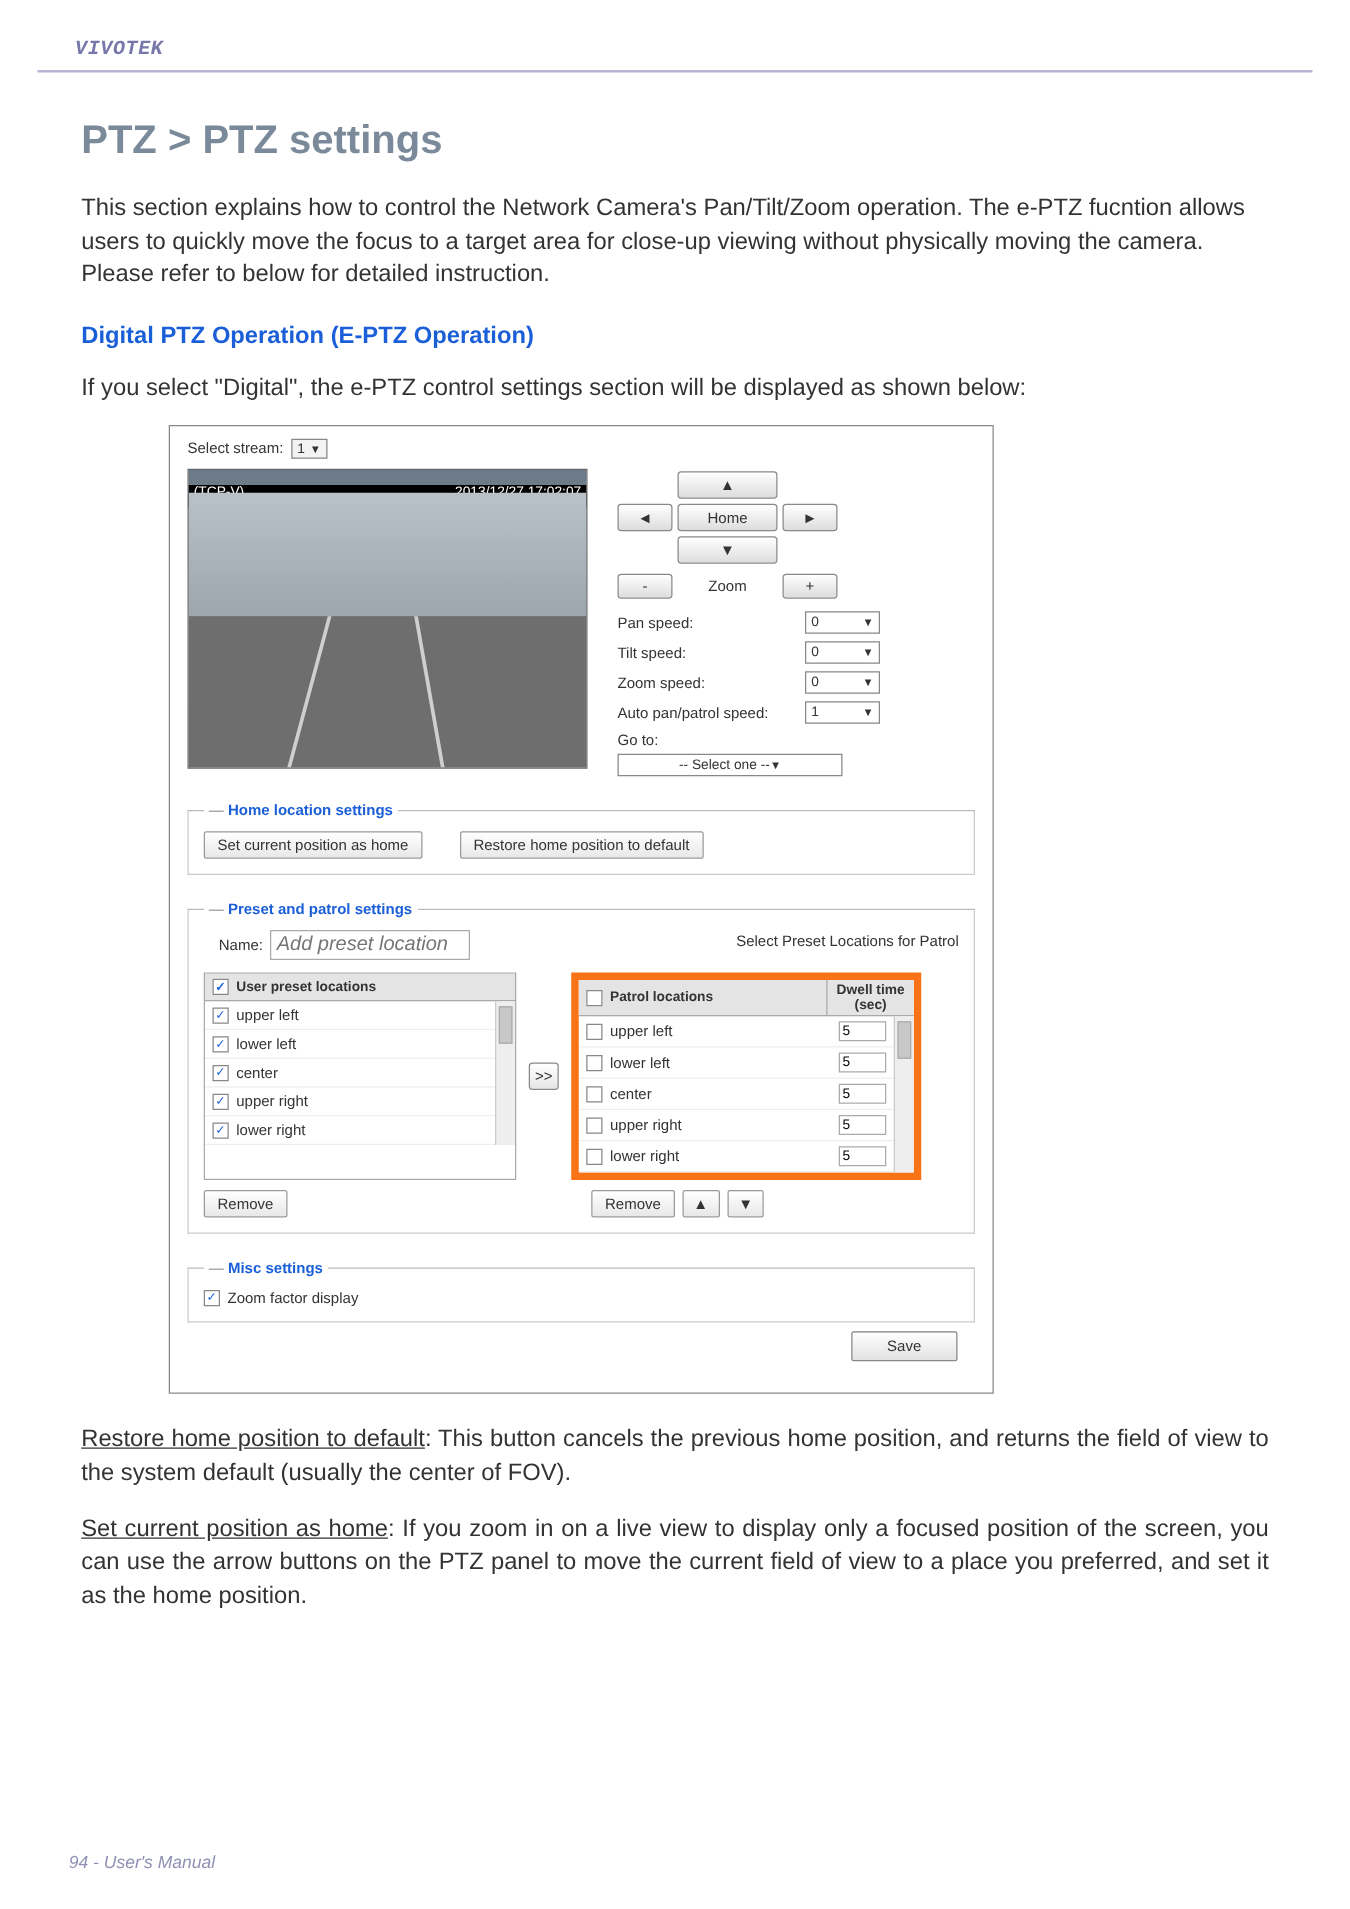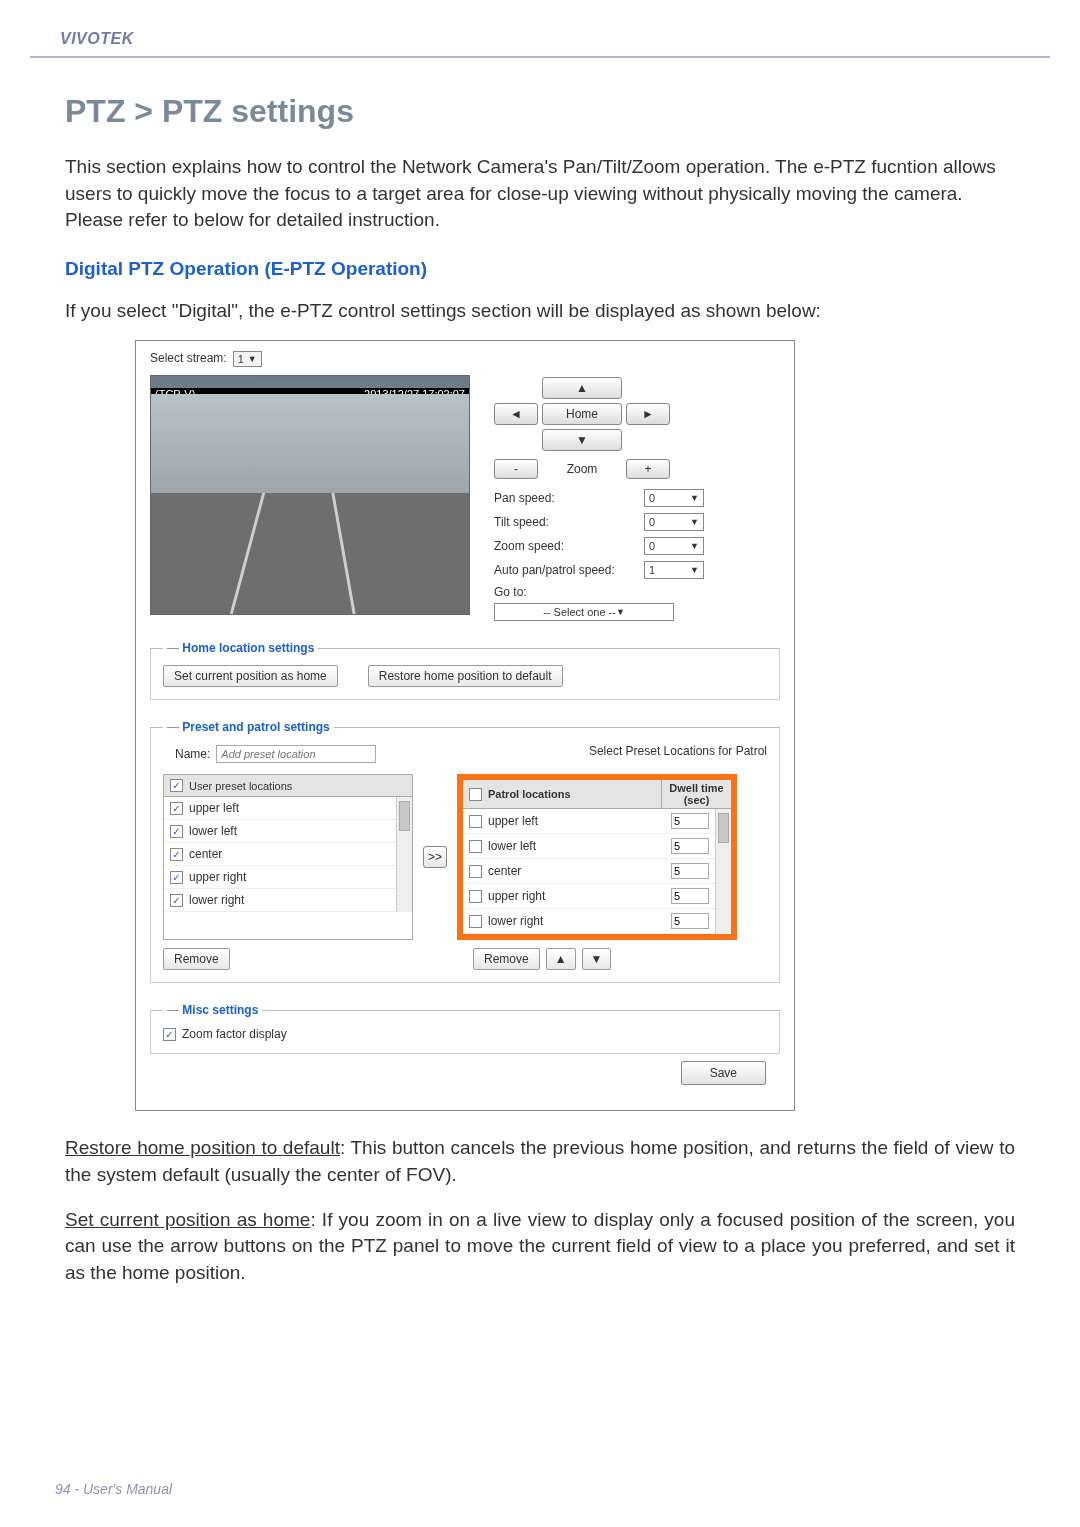--- a/index.html
+++ b/index.html
@@ -1,19 +1,19 @@
 <!DOCTYPE html>
 <html><head>
 <meta charset="utf-8">
 <style>
   * { box-sizing: border-box; margin: 0; padding: 0; }
   html, body { width: 1080px; height: 1527px; font-family: Arial, Helvetica, sans-serif; background: #fff; color: #333; }
   .page { width: 1080px; height: 1527px; position: relative; padding: 30px 30px 0 30px; }
   .header-band { border-bottom: 2px solid #b6b6d4; padding-bottom: 8px; margin-bottom: 35px; }
-  .brand { color: #7777a9; font-style: italic; font-weight: bold; font-size: 16px; letter-spacing: 0.5px; padding-left: 30px; }
+  .brand { color: #7777a9; font-style: italic; font-weight: bold; font-size: 16px; letter-spacing: 0.5px; padding-left: 30px; font-family: Liberation Mono, monospace; }
   .content { padding: 0 35px; }
   h1.title { color: #7a8a9a; font-weight: bold; font-size: 32px; margin-bottom: 24px; }
   p.intro { font-size: 19px; line-height: 1.4; margin-bottom: 24px; }
   p.section-sub { color: #1a5fd8; font-weight: bold; font-size: 19px; margin-bottom: 18px; }
   p.body { font-size: 19px; line-height: 1.4; margin-bottom: 10px; }
   .screenshot { width: 660px; border: 1px solid #888; margin: 16px 0 24px 70px; background:#fff; font-size: 12px; color:#333; }
   .ss-tab { color:#1a5fd8; font-weight:bold; padding:6px 10px 4px; border-bottom:1px solid #ccc; font-size:13px; }
   .ss-body { padding: 10px 14px 16px; }
   .ss-row { display:flex; gap:6px; margin-bottom:8px; }
   .ss-label { font-size:12px; }
@@ -41,24 +41,24 @@
   .mini-select { border:1px solid #888; background:#fff; font-size:11px; padding:0 4px; height:18px; display:flex; align-items:center; justify-content:space-between; }
   .mini-select .caret{font-size:9px;}
   .goto-row { margin:6px 0 0 6px; font-size:12px;}
   .goto-select { margin-top:4px; width:180px;justify-content:center; }
   fieldset.fs { border:1px solid #ccc; border-top-color:#bbb; margin-top:20px; padding:10px 12px 12px; position:relative;}
   fieldset.fs legend { color:#1a5fd8; font-weight:bold; font-size:12px; padding:0 4px;}
   fieldset.fs legend:before{content:"— "; color:#888; font-weight:normal;}
   .btn-flat { border:1px solid #999; background:linear-gradient(#fff,#e8e8e8); font-size:12px; padding:3px 10px; border-radius:2px; display:inline-block;}
   .home-row { display:flex; gap:30px; }
   .name-row { display:flex; align-items:center; gap:6px; font-size:12px; margin-bottom:10px;margin-left:12px;}
-  .name-row input { font-size:11px; font-style:italic; color:#888; padding:2px 4px; width:160px; border:1px solid #aaa;}
+  .name-row input { font-size:16px; font-style:italic; color:#888; padding:2px 4px; width:160px; border:1px solid #aaa;}
   .preset-columns { display:flex; gap:10px; }
   .list-box { border:1px solid #aaa; width:250px; }
-  .list-header { background:#e4e4e4; font-weight:normal; font-size:11px; padding:4px 6px; display:flex; align-items:center; gap:6px; border-bottom:1px solid #aaa;}
+  .list-header { background:#e4e4e4; font-weight:bold; font-size:11px; padding:4px 6px; display:flex; align-items:center; gap:6px; border-bottom:1px solid #aaa;}
   .list-body { max-height:130px; overflow:hidden; position:relative;}
   .list-scroll { position:absolute; right:0; top:0; bottom:0; width:16px; background:#eee; border-left:1px solid #ccc;}
   .list-scroll .thumb{position:absolute; left:2px; right:2px; top:4px; height:30px; background:#c8c8c8; border:1px solid #aaa;}
   .li-row { display:flex; align-items:center; gap:6px; padding:4px 6px; font-size:12px; border-bottom:1px solid #eee;}
   .cb { width:13px; height:13px; border:1px solid #888; display:inline-flex; align-items:center; justify-content:center; font-size:10px; color:#1a5fd8; background:#fff;}
   .cb.checked:after{content:"✓";}
   .transfer-col { display:flex; align-items:center; }
   .transfer-btn { border:1px solid #888; background:linear-gradient(#fff,#e6e6e6); width:24px; height:22px; font-size:12px; display:flex; align-items:center; justify-content:center; border-radius:3px;}
   .patrol-box { border:6px solid #f97316; width:280px;}
   .patrol-header{ display:flex; background:#e4e4e4; border-bottom:1px solid #aaa;}

